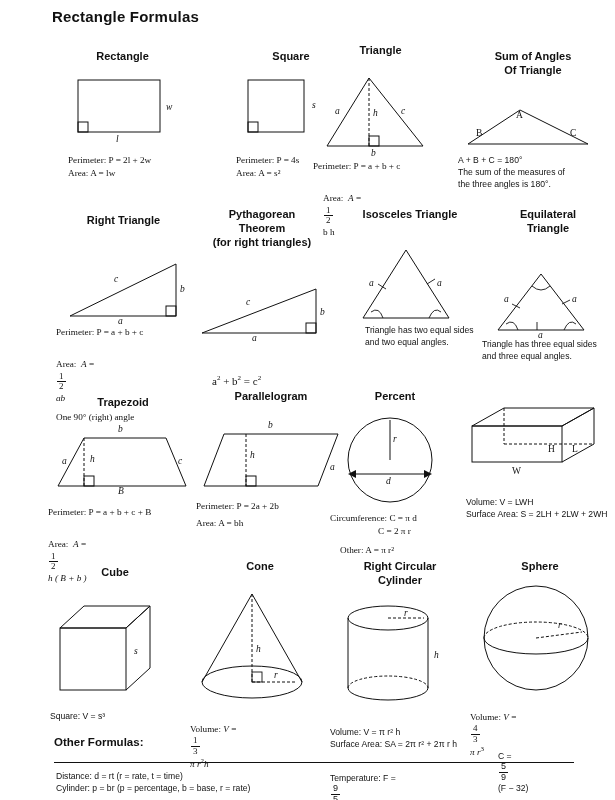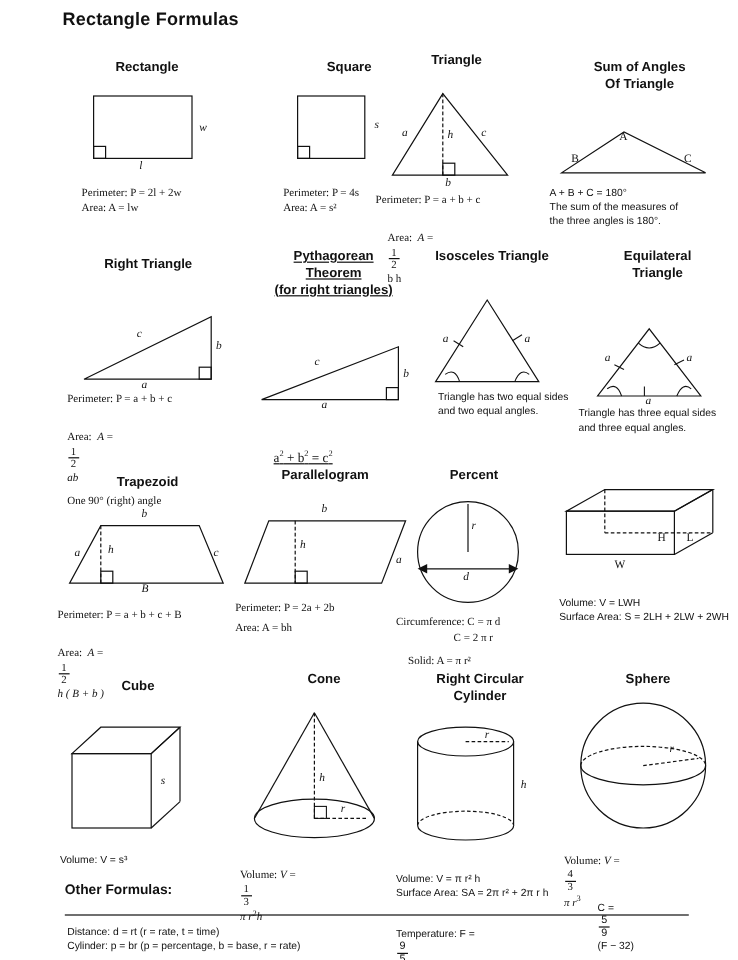--- a/index.html
+++ b/index.html
@@ -176,21 +176,21 @@
     </div>
     <div class="cap" style="margin-top:2px;">Perimeter: P = a + b + c</div>
     <div class="cap" style="margin-top:6px;">
       Area:&nbsp; <span class="it">A</span> =
       <span class="frac"><span class="num">1</span><span class="den">2</span></span>
       <span class="it">ab</span>
     </div>
     <div class="cap" style="margin-top:6px;">One 90° (right) angle</div>
   </div>
 
-  <div class="cell" style="left:208px; top:208px; width:140px;text-decoration:underline;">
+  <div class="cell" style="left:192px; top:208px; width:140px;">
     <div class="hdr">Pythagorean
 Theorem
 (for right triangles)</div>
     <div class="fig" style="height:82px; margin-top:14px;">
       <svg width="140" height="82">
         <polygon points="10,70 124,70 124,26" fill="none" stroke="#111" stroke-width="1"></polygon>
         <rect x="114" y="60" width="10" height="10" fill="none" stroke="#111" stroke-width="1"></rect>
       </svg>
       <span class="lbl" style="left:54px; top:34px;">c</span>
       <span class="lbl" style="left:128px; top:44px;">b</span>
@@ -283,21 +283,21 @@
         <line x1="60" y1="42" x2="60" y2="2" stroke="#111" stroke-width="1"></line>
         <line x1="20" y1="56" x2="100" y2="56" stroke="#111" stroke-width="1"></line>
         <polygon points="18,56 26,52 26,60" fill="#111"></polygon>
         <polygon points="102,56 94,52 94,60" fill="#111"></polygon>
       </svg>
       <span class="lbl" style="left:63px; top:16px;">r</span>
       <span class="lbl" style="left:56px; top:58px;">d</span>
     </div>
     <div class="cap" style="margin-top:6px;">Circumference: C = π d</div>
     <div class="cap" style="padding-left:48px;">C = 2 π r</div>
-    <div class="cap" style="margin-top:6px; padding-left:10px;">Solid: A = π r²</div>
+    <div class="cap" style="margin-top:6px; padding-left:10px;">Other: A = π r²</div>
   </div>
 
   <div class="cell" style="left:466px; top:384px; width:150px;">
     <div class="fig" style="height:86px; margin-top:16px;">
       <svg width="150" height="86">
         <polygon points="6,26 96,26 128,8 38,8" fill="none" stroke="#111" stroke-width="1"></polygon>
         <rect x="6" y="26" width="90" height="36" fill="none" stroke="#111" stroke-width="1"></rect>
         <line x1="96" y1="26" x2="128" y2="8" stroke="#111" stroke-width="1"></line>
         <line x1="96" y1="62" x2="128" y2="44" stroke="#111" stroke-width="1"></line>
         <line x1="128" y1="8" x2="128" y2="44" stroke="#111" stroke-width="1"></line>
@@ -317,24 +317,24 @@
     <div class="fig" style="height:110px; margin-top:16px;">
       <svg width="130" height="110">
         <polygon points="10,32 76,32 100,10 34,10" fill="none" stroke="#111" stroke-width="1"></polygon>
         <rect x="10" y="32" width="66" height="62" fill="none" stroke="#111" stroke-width="1"></rect>
         <line x1="76" y1="32" x2="100" y2="10" stroke="#111" stroke-width="1"></line>
         <line x1="76" y1="94" x2="100" y2="72" stroke="#111" stroke-width="1"></line>
         <line x1="100" y1="10" x2="100" y2="72" stroke="#111" stroke-width="1"></line>
       </svg>
       <span class="lbl" style="left:84px; top:50px;">s</span>
     </div>
-    <div class="cap-sans" style="margin-top:4px;">Volume: V = s³</div>
-  </div>
-
-  <div class="cell" style="left:200px; top:560px; width:140px;">
+    <div class="cap-sans" style="margin-top:4px;">Square: V = s³</div>
+  </div>
+
+  <div class="cell" style="left:190px; top:560px; width:140px;">
     <div class="hdr">Cone</div>
     <div class="fig" style="height:118px; margin-top:10px;">
       <svg width="140" height="118">
         <ellipse cx="62" cy="98" rx="50" ry="16" fill="none" stroke="#111" stroke-width="1"></ellipse>
         <line x1="12" y1="98" x2="62" y2="10" stroke="#111" stroke-width="1"></line>
         <line x1="112" y1="98" x2="62" y2="10" stroke="#111" stroke-width="1"></line>
         <line x1="62" y1="10" x2="62" y2="98" stroke="#111" stroke-width="1" stroke-dasharray="3,2"></line>
         <line x1="62" y1="98" x2="106" y2="98" stroke="#111" stroke-width="1" stroke-dasharray="3,2"></line>
         <rect x="62" y="88" width="10" height="10" fill="none" stroke="#111" stroke-width="0.9"></rect>
       </svg>

